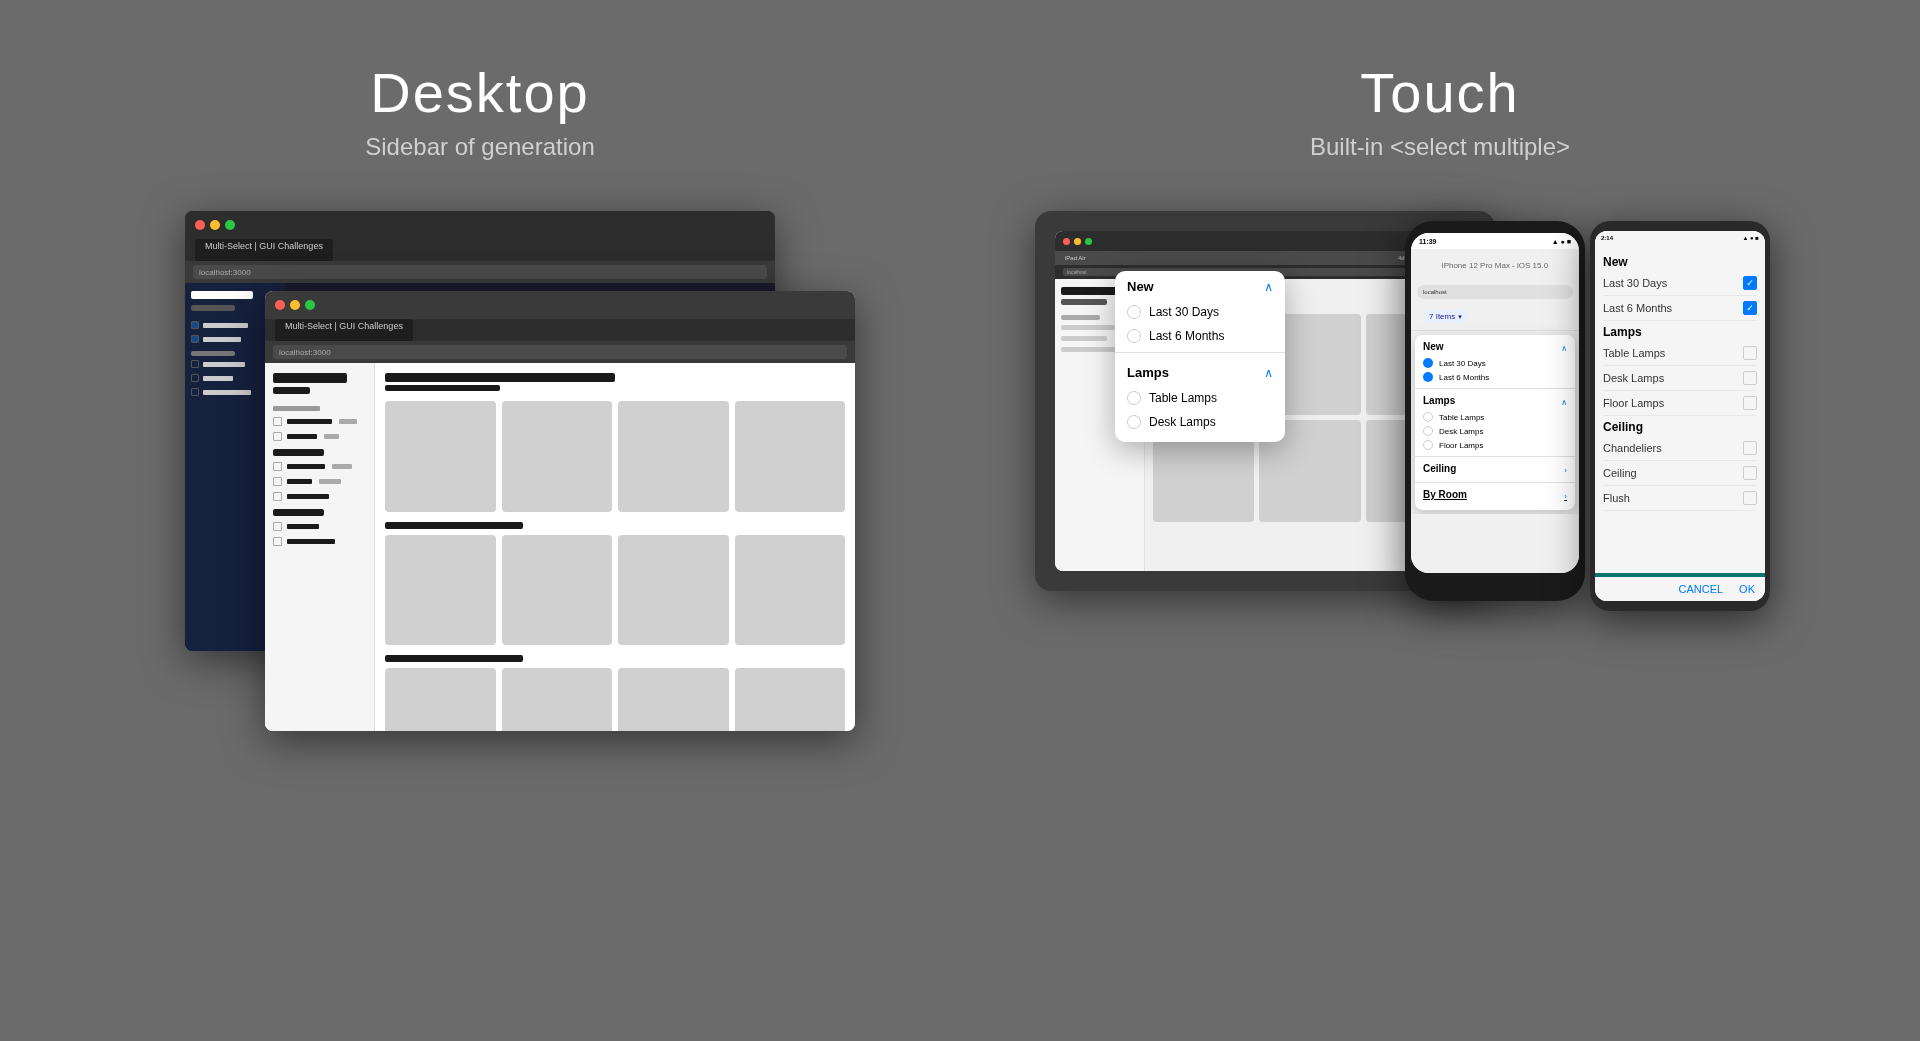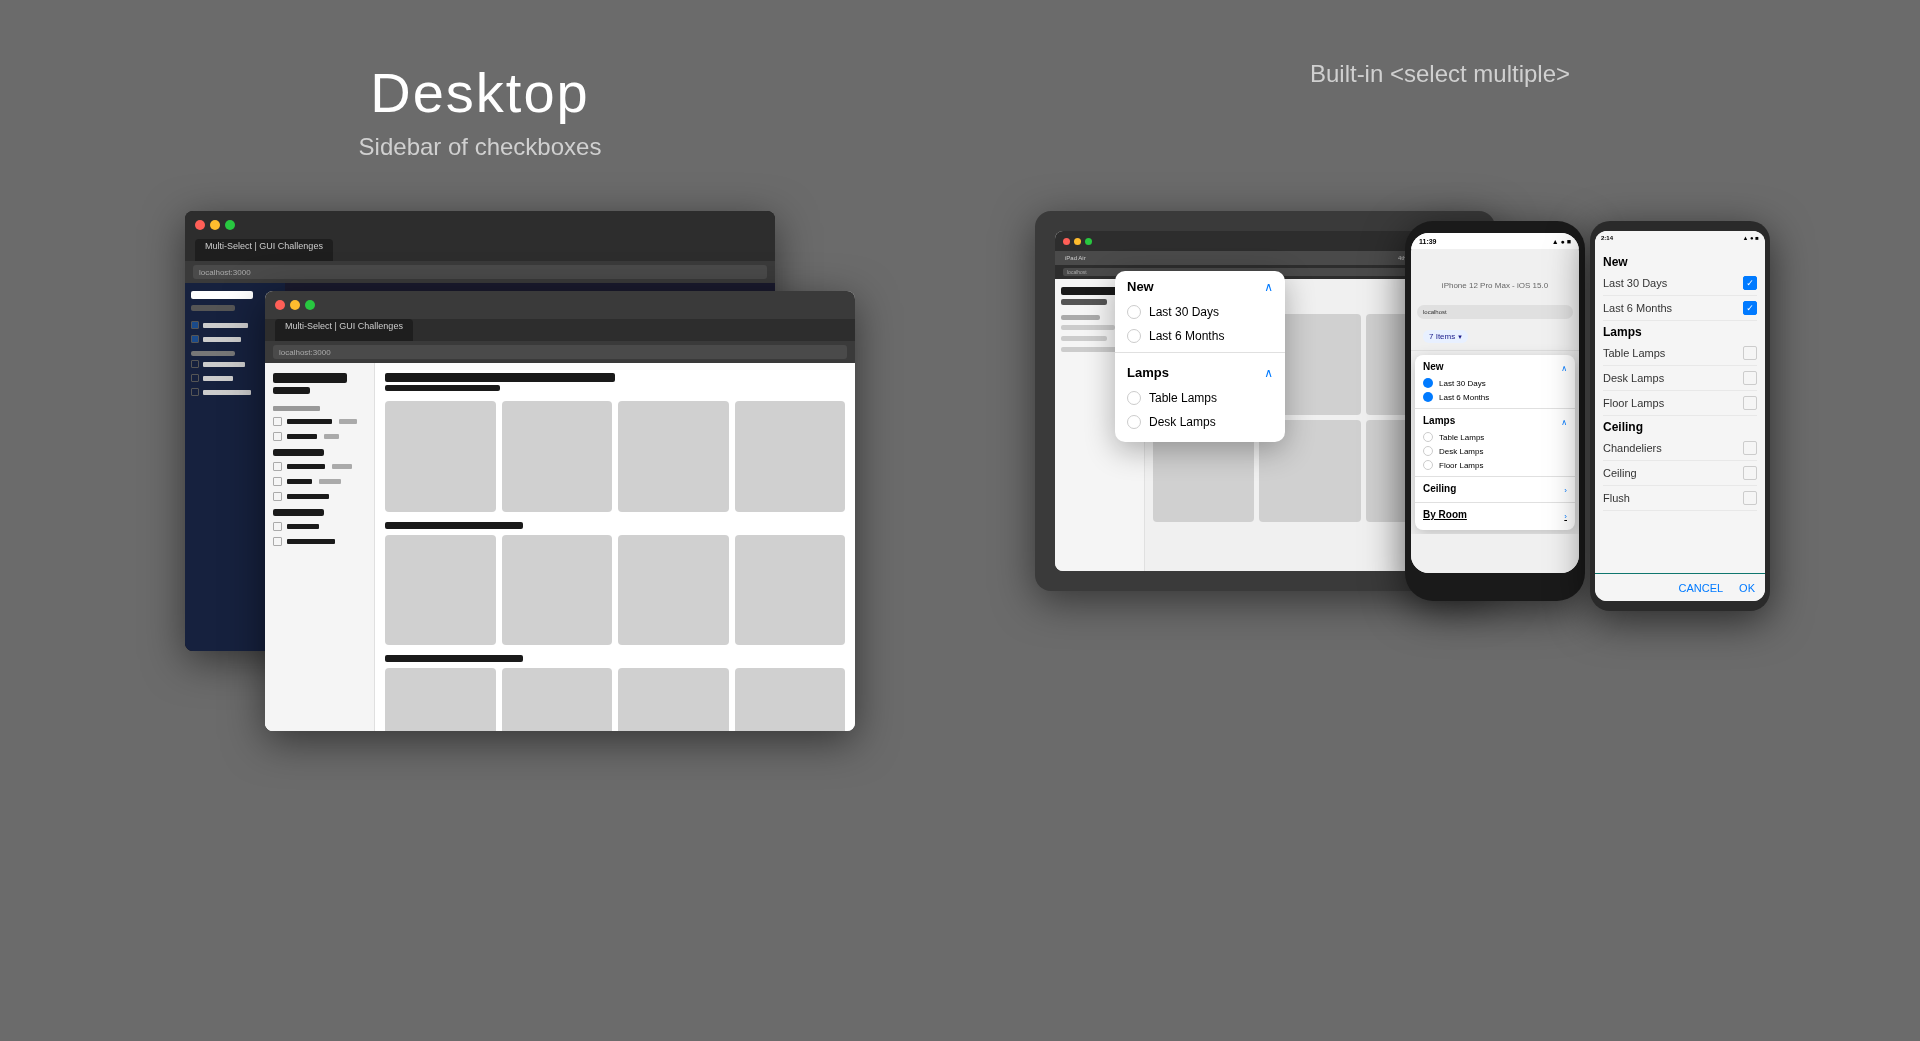--- a/index.html
+++ b/index.html
@@ -701,21 +701,21 @@
       font-size: 9px;
     }
     .android-action-bar {
       background: #f5f5f5;
       height: 28px;
       display: flex;
       align-items: center;
       justify-content: flex-end;
       padding: 0 10px;
       gap: 16px;
-      border-top: 1px solid #0f766e;
+      border-top: 4px solid #0f766e;
       flex-shrink: 0;
     }
     .android-action-text {
       font-size: 11px;
       font-weight: 500;
       color: #007aff;
     }
 
     
     .ipad-info-bar {
@@ -731,23 +731,24 @@
       font-size: 6px;
       color: #ccc;
     }
   </style>
 </head>
 <body>
 
 <div class="header-section">
   <div class="header-col">
     <h1 class="header-title">Desktop</h1>
-    <p class="header-subtitle">Sidebar of checkboxes</p>
+    <p class="header-subtitle">Sidebar of generation</p>
   </div>
   <div class="header-col">
+    <h1 class="header-title">Touch</h1>
     <p class="header-subtitle">Built-in &lt;select multiple&gt;</p>
   </div>
 </div>
 
 <div class="content-area">
 
   <div class="desktop-section">
 
     <div class="browser-back">
       <div class="browser-titlebar">
@@ -951,21 +952,21 @@
       </div>
       <div style="height:8px;"></div>
     </div>
 
     <div class="iphone-device" style="left: 370px; top: 10px;">
       <div class="iphone-screen">
         <div class="iphone-status-bar">
           <span class="iphone-time">11:39</span>
           <span class="iphone-status-icons">▲ ● ■</span>
         </div>
-        <div style="background:#f0f0f0; padding:12px 6px; flex-shrink:0;margin-top:20px;">
+        <div style="background:#f0f0f0; padding:12px 6px; flex-shrink:0;">
           <div style="font-size:8px; color:#666; text-align:center;">iPhone 12 Pro Max - iOS 15.0</div>
         </div>
         <div class="iphone-address-bar">
           <div class="iphone-address-input">
             <span class="iphone-address-text">localhost</span>
           </div>
         </div>
         <div style="padding: 3px 6px; background: #f0f0f0; flex-shrink:0;">
           <div class="iphone-items-badge">
             <span>7 Items</span>

